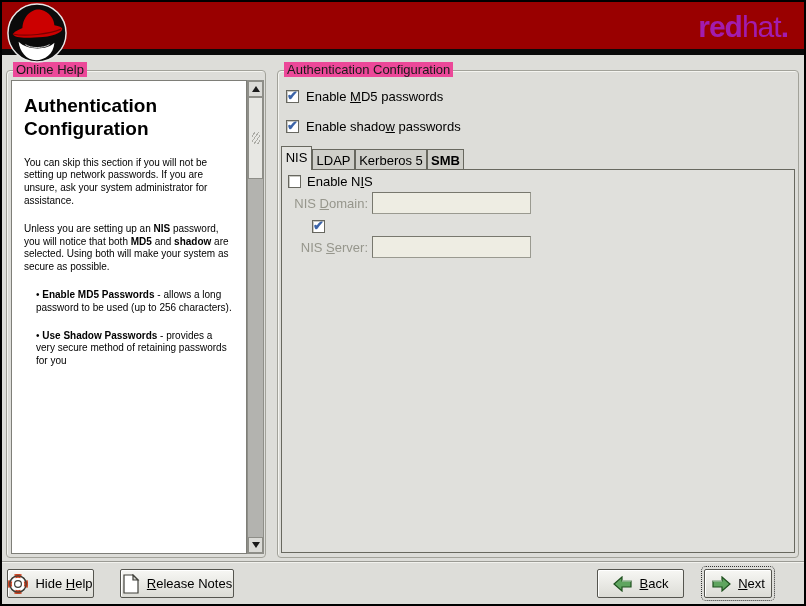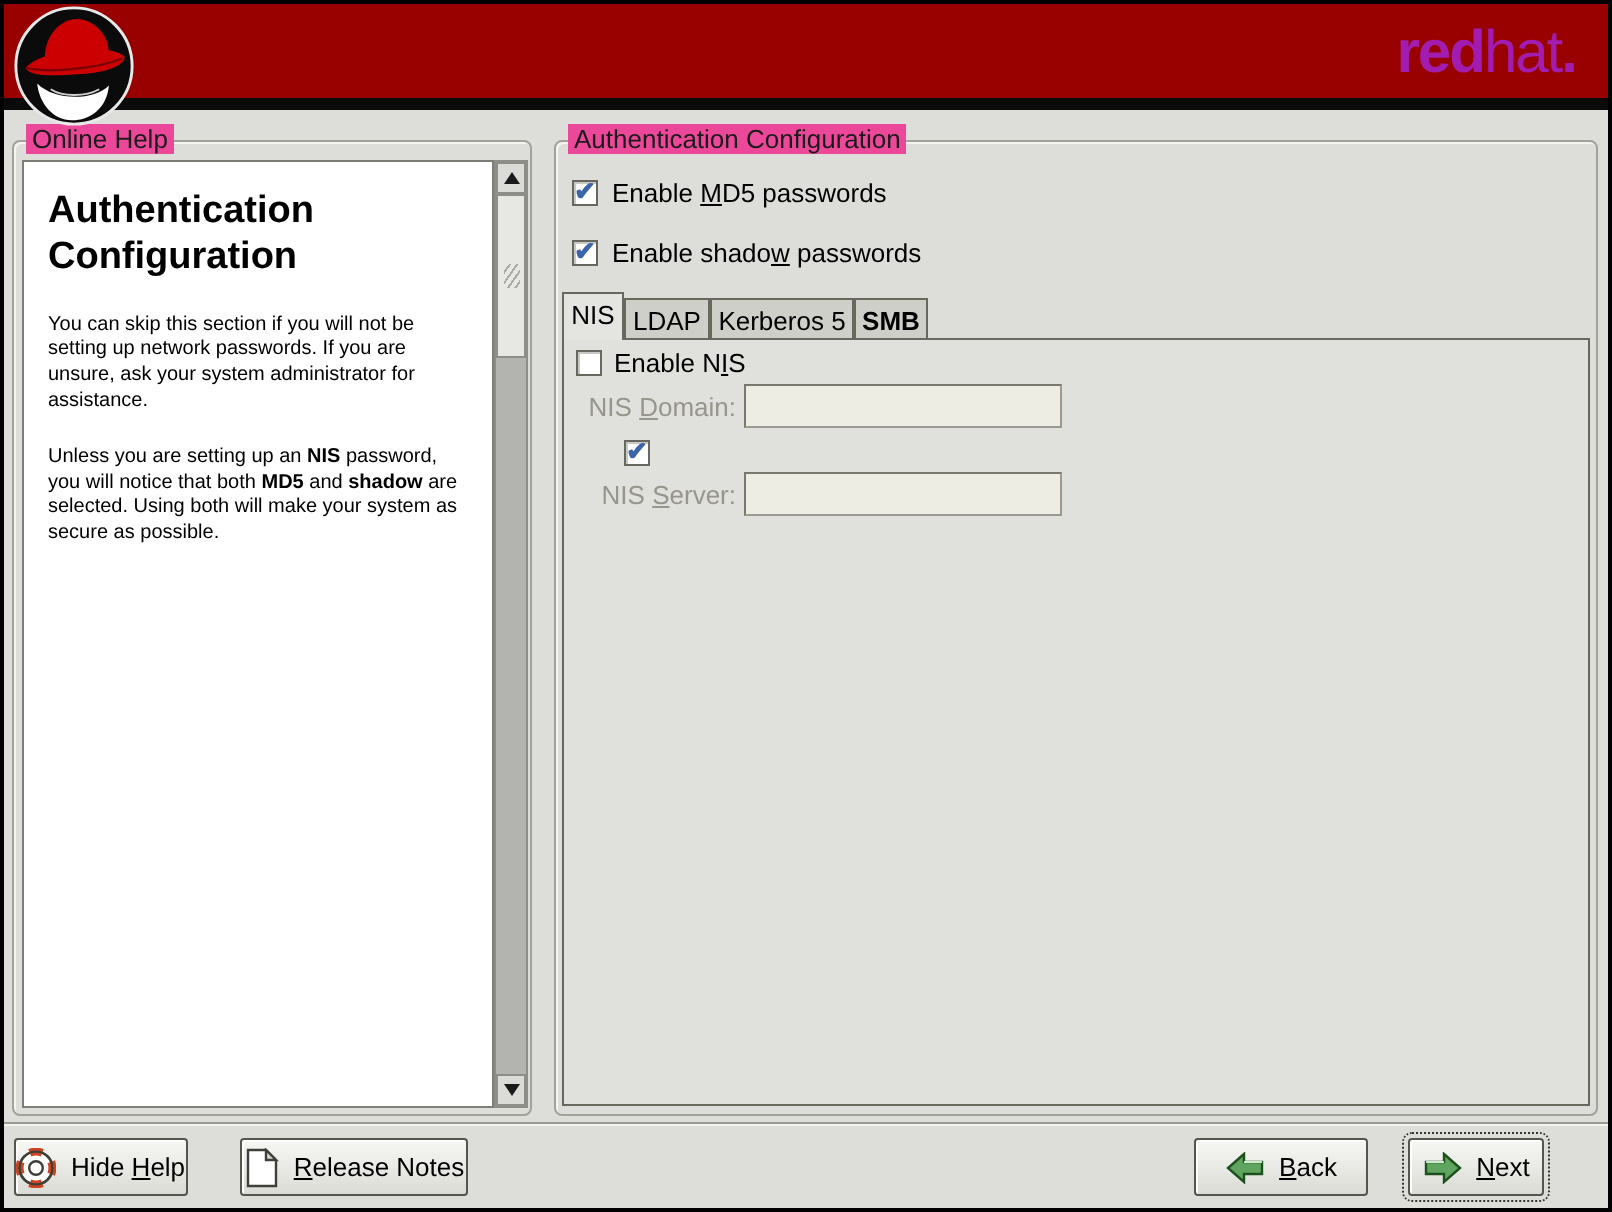--- a/index.html
+++ b/index.html
@@ -129,20 +129,22 @@
   <div id="wordmark"><span class="bold">red</span><span>hat</span><span class="bold">.</span></div>
 
   <div id="help-frame" class="frame">
     <div class="frame-label">Online Help</div>
 
     <div id="help-viewport">
       <div id="help-content">
         <div id="help-title">Authentication Configuration</div>
         <div class="help-p"><span>You can skip this section if you will not be setting up network passwords. If you are unsure, ask your system administrator for assistance.</span></div>
         <div class="help-p"><span>Unless you are setting up an </span><span class="b">NIS</span><span> password, you will notice that both </span><span class="b">MD5</span><span> and </span><span class="b">shadow</span><span> are selected. Using both will make your system as secure as possible.</span></div>
+        <div class="help-p help-bullet"><span>• </span><span class="b">Enable MD5 Passwords</span><span> - allows a long password to be used (up to 256 characters).</span></div>
+        <div class="help-p help-bullet"><span>• </span><span class="b">Use Shadow Passwords</span><span> - provides a very secure method of retaining passwords for you</span></div>
       </div>
     </div>
 
     <div id="help-scrollbar">
       <div class="sb-btn sb-up">
           <div class="sb-arrow-up"></div>
         </div>
       <div id="sb-thumb"></div>
       <div class="sb-btn sb-down">
           <div class="sb-arrow-down"></div>

